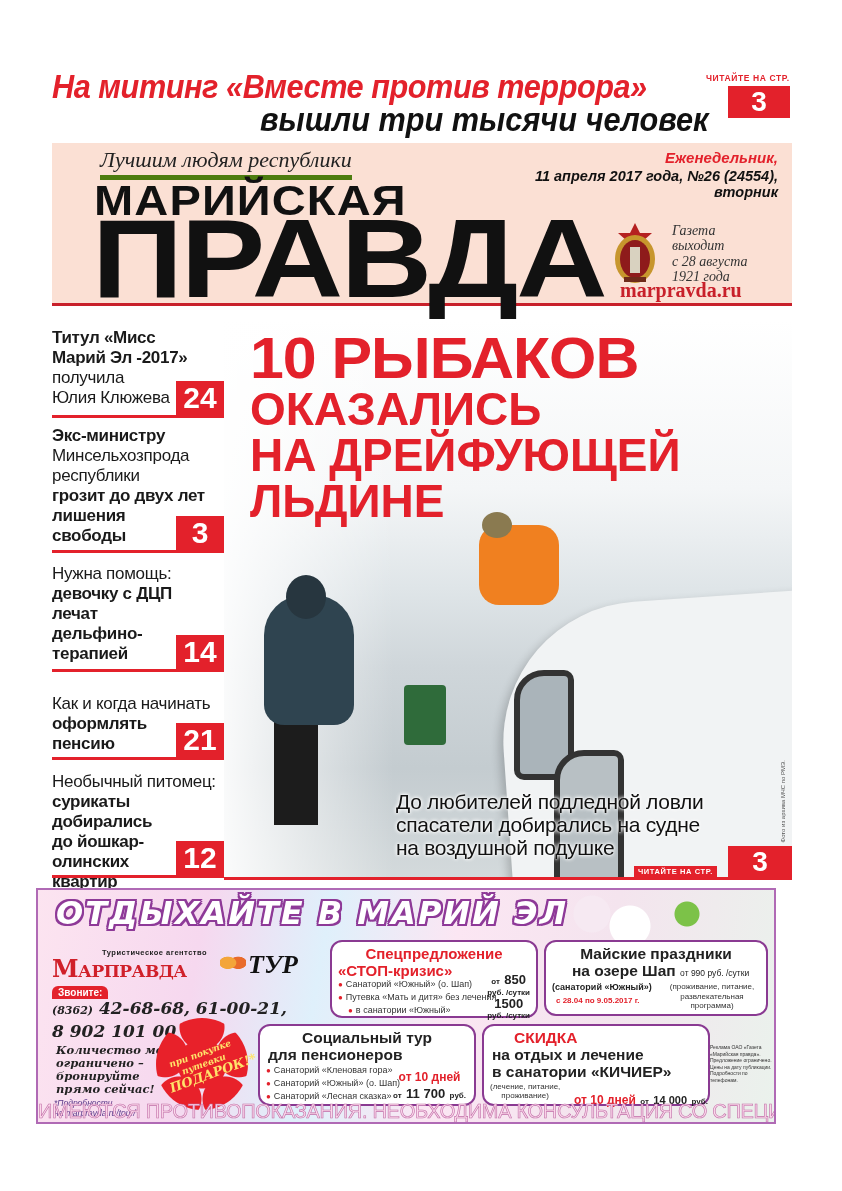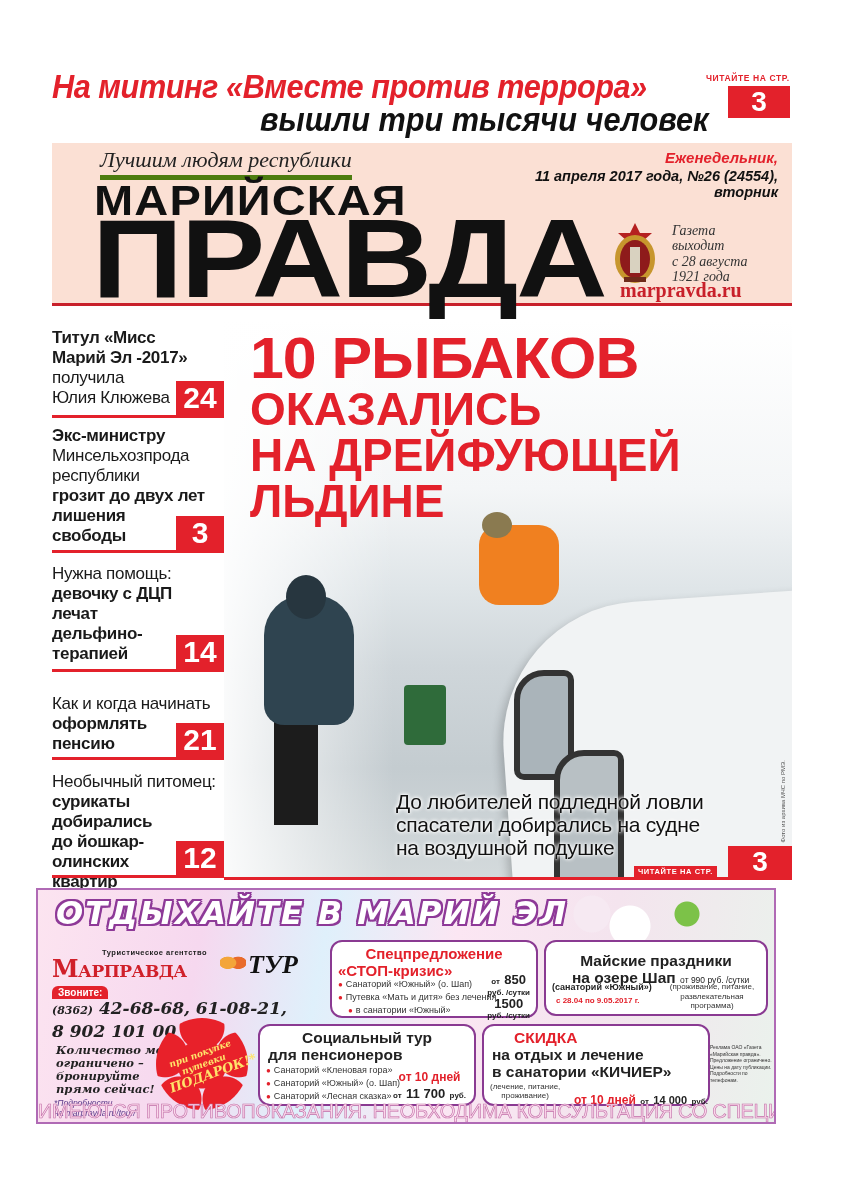--- a/index.html
+++ b/index.html
@@ -199,21 +199,21 @@
   <div class="ad-title">ОТДЫХАЙТЕ В МАРИЙ ЭЛ</div>
 
   <div class="agency">
     <div class="agency-small">Туристическое агентство</div>
     <div class="agency-name"><span class="big">М</span><span>АРПРАВДА</span></div>
     <div class="butterfly"></div>
     <div class="agency-tur">ТУР</div>
   </div>
   <div class="call-lbl">Звоните:</div>
   <div class="phones">
-    <div><span class="code">(8362)</span> <span>42-68-68, 61-08-21,</span></div>
+    <div><span class="code">(8362)</span> <span>42-68-68, 61-00-21,</span></div>
     <div>8 902 101 00 21</div>
   </div>
   <div class="limited">
     <div>Количество мест</div>
     <div>ограничено –</div>
     <div>бронируйте</div>
     <div>прямо сейчас!</div>
   </div>
   <div class="details">
     <div>*Подробности</div>
@@ -240,21 +240,21 @@
       <span class="price-sm">от</span>
       <span class="price-big">850</span>
       <div class="price-sm">руб. /сутки</div>
     </div>
     <div style="position:absolute; right:6px; top:54px; text-align:center;">
       <div class="price-big">1500</div>
       <div class="price-sm">руб. /сутки</div>
     </div>
   </div>
 
-  <div class="box" style="left:506px; top:50px; width:224px; height:76px; padding:10px 6px;">
+  <div class="box" style="left:506px; top:50px; width:224px; height:76px; padding:3px 6px;">
     <div class="box-title" style="text-align:center;">Майские праздники</div>
     <div style="white-space:nowrap;margin-left:20px;">
       <span class="box-title">на озере Шап</span>
       <span class="price-sm" style="font-weight:400; font-size:8.5px;">от 990 руб. /сутки</span>
     </div>
     <div style="position:absolute; left:6px; top:40px; font-size:9px; font-weight:700; color:#222;">(санаторий «Южный»)</div>
     <div style="position:absolute; left:10px; top:54px; font-size:8px; font-weight:700; color:#e3212b;">с 28.04 по 9.05.2017 г.</div>
     <div style="position:absolute; right:8px; top:40px; width:92px; font-size:8px; line-height:9.5px; color:#333; text-align:center;">(проживание, питание, развлекательная программа)</div>
   </div>
 

